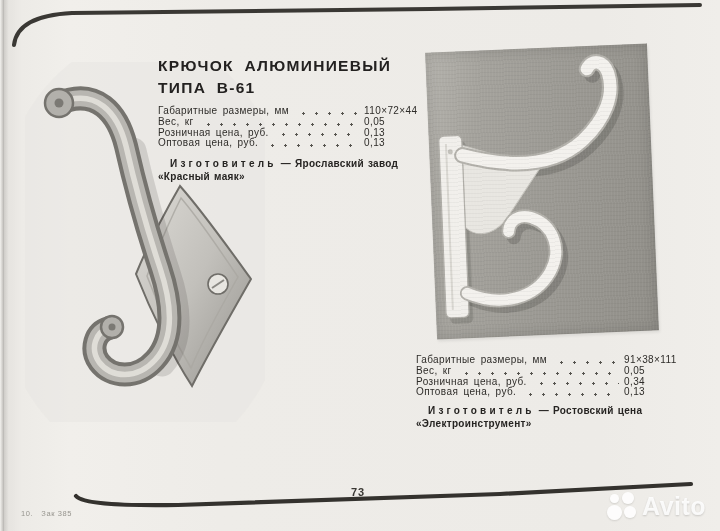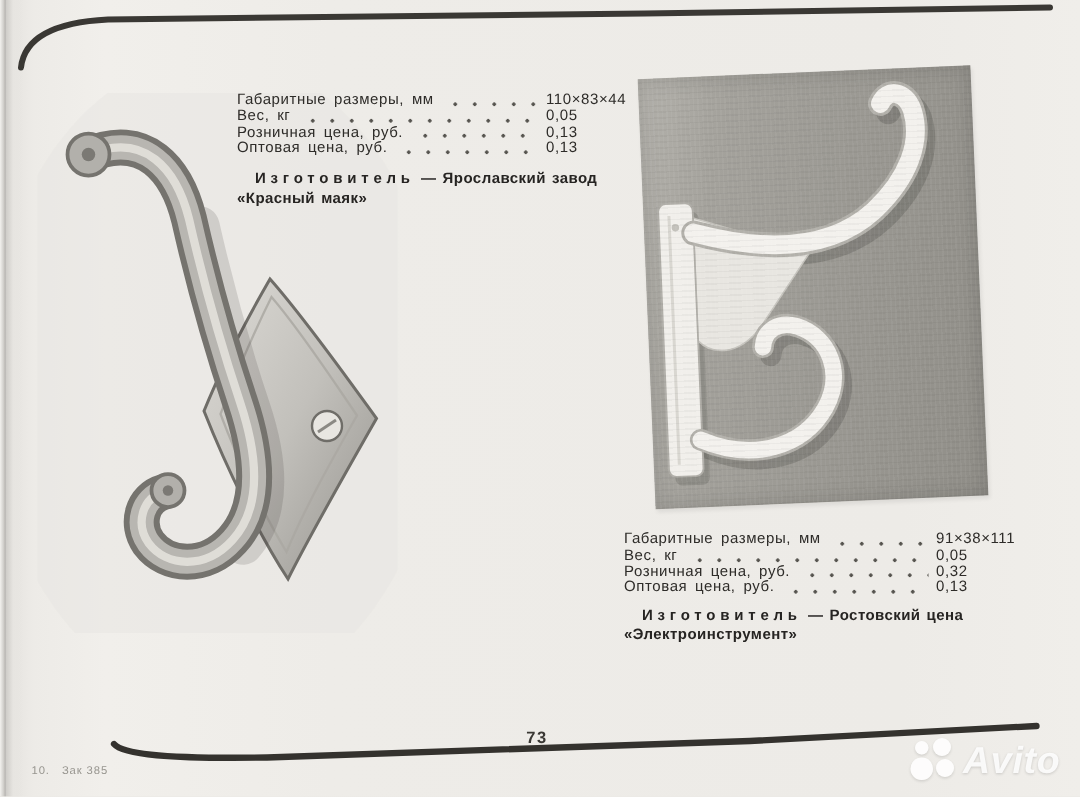--- a/index.html
+++ b/index.html
@@ -45,21 +45,21 @@
   .text-right .spec-value{flex-basis:64px;}
   .text-right .mfr{margin-top:7px;}
 
   
   .page-number{position:absolute;left:336px;top:486px;width:44px;text-align:center;
         font-size:11px;font-weight:600;letter-spacing:1px;color:#3a3834;}
   .print-note{position:absolute;left:21px;top:509px;font-size:7.5px;color:#97958f;
         letter-spacing:.6px;white-space:pre;}
 
   
-  .watermark{position:absolute;left:606px;top:492px;display:flex;align-items:flex-end;gap:5px;font-style:italic;}
+  .watermark{position:absolute;left:606px;top:492px;display:flex;align-items:flex-start;gap:5px;}
   .wm-dots{position:relative;width:31px;height:30px;flex:0 0 auto;}
   .wm-dots i{position:absolute;border-radius:50%;background:rgba(255,255,255,.85);
         box-shadow:0 1px 2px rgba(0,0,0,.12);}
   .wm-d1{left:4px;top:2px;width:9px;height:9px;}
   .wm-d2{left:16px;top:0;width:12px;height:12px;}
   .wm-d3{left:1px;top:13px;width:15px;height:15px;}
   .wm-d4{left:18px;top:14px;width:12px;height:12px;}
   .wm-text{font-size:25px;font-weight:bold;letter-spacing:.5px;
         color:rgba(255,255,255,.88);text-shadow:0 1px 2px rgba(0,0,0,.16);}
 </style>
@@ -103,25 +103,29 @@
 
       <circle cx="34" cy="41" r="14" fill="#b2b0ab" stroke="#75736e" stroke-width="2.5"></circle>
       <circle cx="34" cy="41" r="4.5" fill="#7b7974"></circle>
 
       <circle cx="87" cy="265" r="11" fill="#b2b0ab" stroke="#75736e" stroke-width="2.5"></circle>
       <circle cx="87" cy="265" r="3.5" fill="#7b7974"></circle>
     </svg>
   </div>
 
   <div class="text-left">
+    <h2 class="title">
+      <span>КРЮЧОК АЛЮМИНИЕВЫЙ</span><br>
+      <span>ТИПА В-61</span>
+    </h2>
     <div class="specs">
       <div class="spec-row">
         <span class="spec-label">Габаритные размеры, мм</span>
         <span class="leader"></span>
-        <span class="spec-value">110×83×44</span>
+        <span class="spec-value">110×72×44</span>
       </div>
       <div class="spec-row">
         <span class="spec-label">Вес, кг</span>
         <span class="leader"></span>
         <span class="spec-value">0,05</span>
       </div>
       <div class="spec-row">
         <span class="spec-label">Розничная цена, руб.</span>
         <span class="leader"></span>
         <span class="spec-value">0,13</span>
@@ -167,21 +171,21 @@
         <span class="spec-value">91×38×111</span>
       </div>
       <div class="spec-row">
         <span class="spec-label">Вес, кг</span>
         <span class="leader"></span>
         <span class="spec-value">0,05</span>
       </div>
       <div class="spec-row">
         <span class="spec-label">Розничная цена, руб.</span>
         <span class="leader"></span>
-        <span class="spec-value">0,32</span>
+        <span class="spec-value">0,34</span>
       </div>
       <div class="spec-row">
         <span class="spec-label">Оптовая цена, руб.</span>
         <span class="leader"></span>
         <span class="spec-value">0,13</span>
       </div>
     </div>
     <p class="mfr">
       <span class="mfr-label">Изготовитель</span>
       <span>— Ростовский цена «Электроинструмент»</span>

